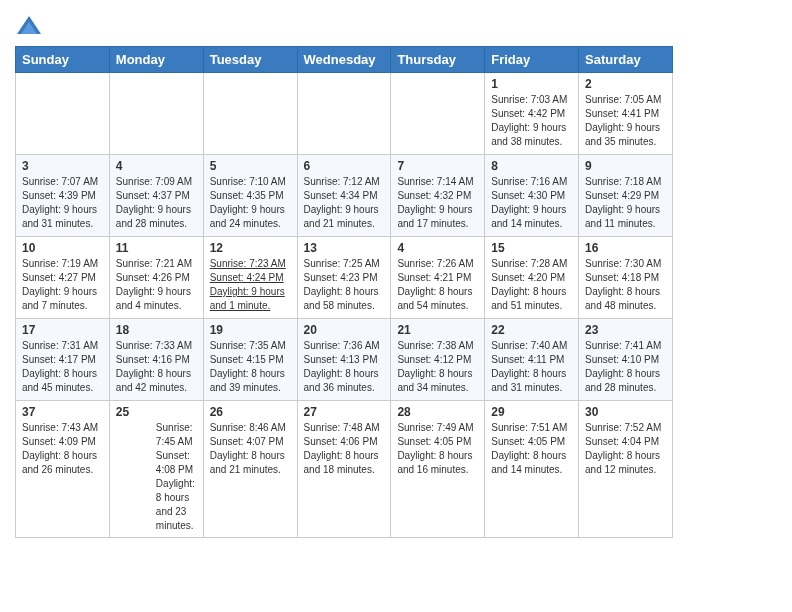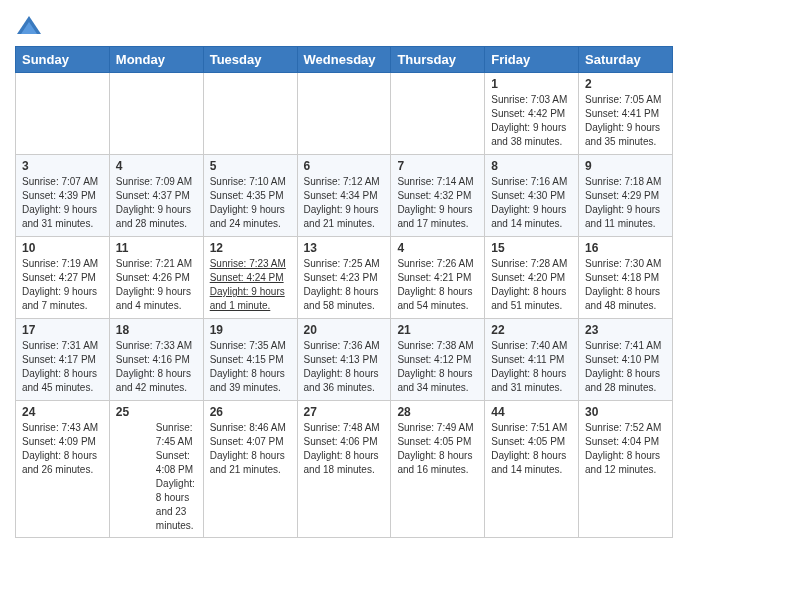--- a/index.html
+++ b/index.html
@@ -300,21 +300,21 @@
           <td>
             <span class="day-num">23</span>
             <div class="day-info" style="white-space: pre-line;">Sunrise: 7:41 AM
 Sunset: 4:10 PM
 Daylight: 8 hours
 and 28 minutes.</div>
           </td>
         </tr>
         <tr>
           <td>
-            <span class="day-num">24</span>
+            <span class="day-num">37</span>
             <div class="day-info" style="white-space: pre-line;">Sunrise: 7:43 AM
 Sunset: 4:09 PM
 Daylight: 8 hours
 and 26 minutes.</div>
           </td>
           <td>
             <span class="day-num">25</span>
             <div class="day-info" style="white-space: pre-line; margin-left: 40px;">Sunrise: 7:45 AM
 Sunset: 4:08 PM
 Daylight: 8 hours
@@ -335,21 +335,21 @@
 and 18 minutes.</div>
           </td>
           <td>
             <span class="day-num">28</span>
             <div class="day-info" style="white-space: pre-line;">Sunrise: 7:49 AM
 Sunset: 4:05 PM
 Daylight: 8 hours
 and 16 minutes.</div>
           </td>
           <td>
-            <span class="day-num">44</span>
+            <span class="day-num">29</span>
             <div class="day-info" style="white-space: pre-line;">Sunrise: 7:51 AM
 Sunset: 4:05 PM
 Daylight: 8 hours
 and 14 minutes.</div>
           </td>
           <td>
             <span class="day-num">30</span>
             <div class="day-info" style="white-space: pre-line;">Sunrise: 7:52 AM
 Sunset: 4:04 PM
 Daylight: 8 hours

